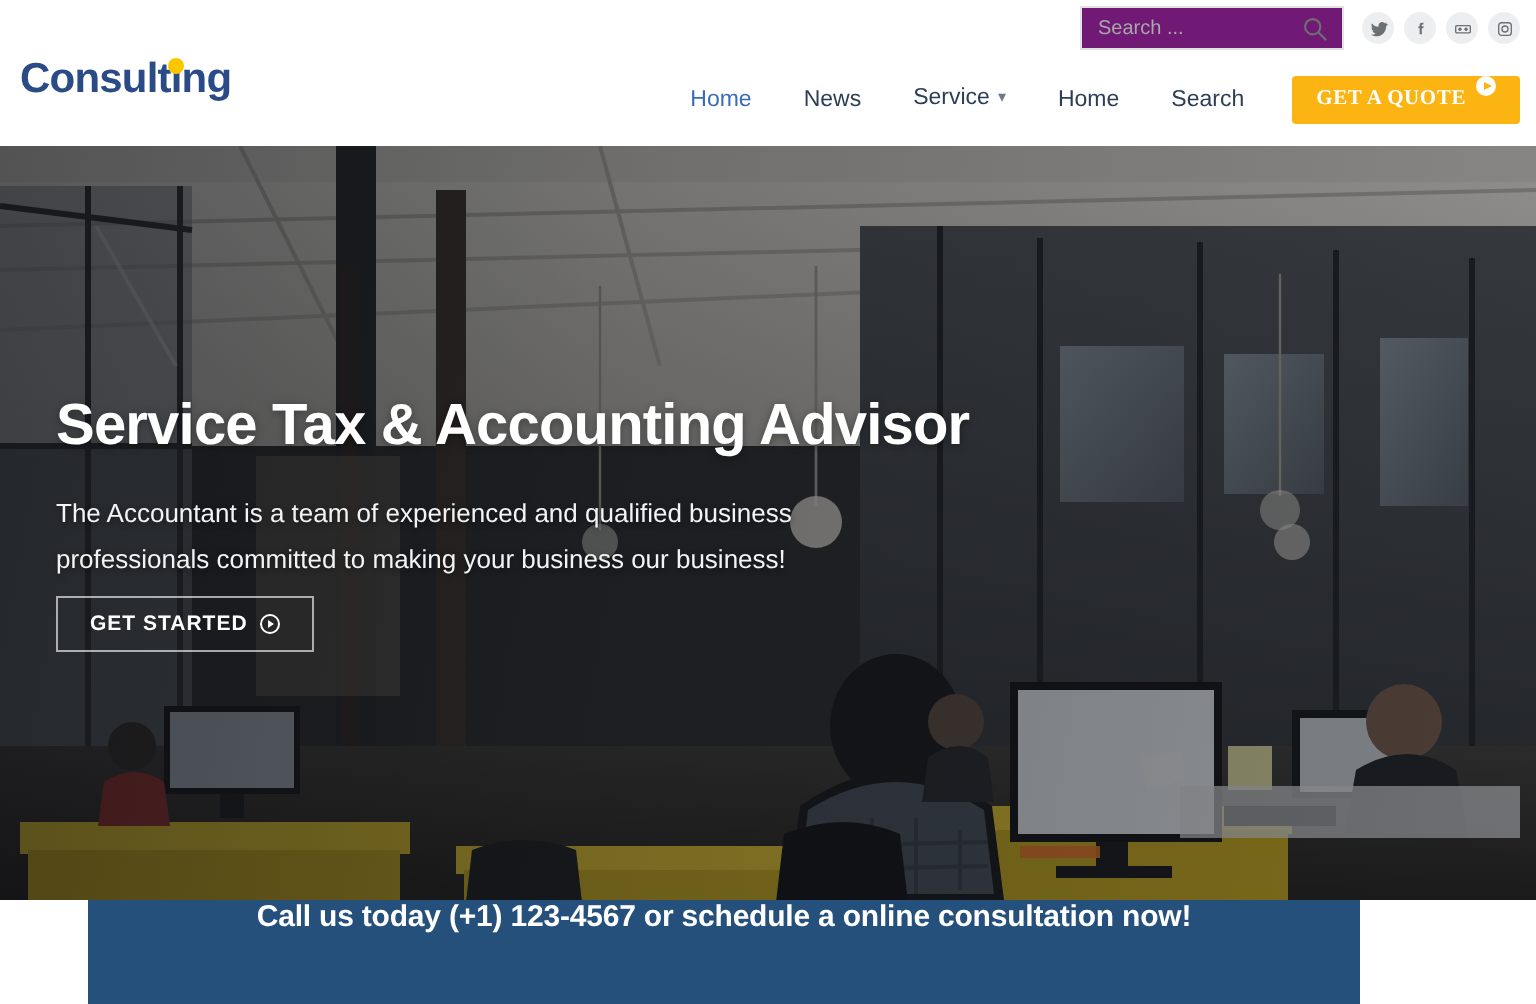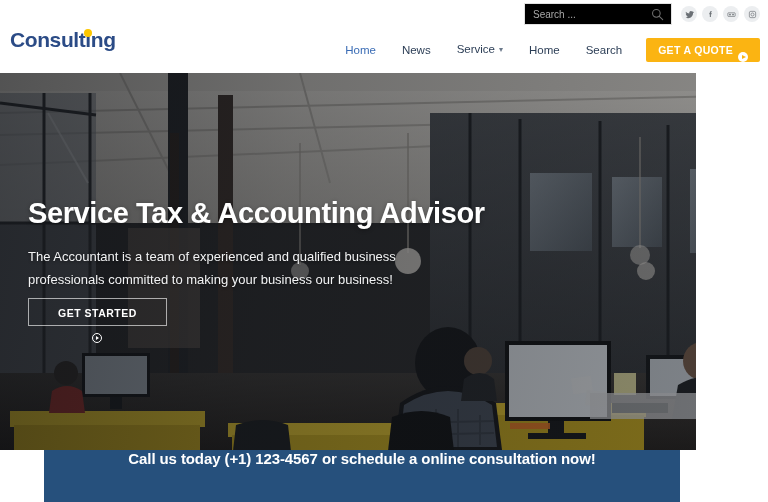--- a/index.html
+++ b/index.html
@@ -13,22 +13,22 @@
   .header {
     position:relative; width:768px; height:73px; background:#ffffff;
   }
 
   .top-row {
     position:absolute; top:3px; right:8px;
     display:flex; align-items:center; gap:9px;
   }
   .search-box {
     position:relative;
-    width:148px; height:22px;
-    border:1px solid #e2e2e2; background:#000000;
+    width:132px; height:22px;
+    border:1px solid #e2e2e2; background:#701a75;
     display:flex; align-items:center;
   }
   .search-input {
     border:none; outline:none; background:transparent;
     font-family:"Liberation Sans", sans-serif;
     font-size:10px; color:#8d8d8d;
     padding-left:8px; width:118px; height:20px;
   }
   .search-input::placeholder { color:#a8a8a8; }
   .search-icon {
@@ -73,39 +73,39 @@
   .nav a.has-caret::after {
     content:"\25BE"; font-size:8px; margin-left:4px;
     color:#6c7a8c; position:relative; top:-1px;
   }
   .quote-btn {
     margin-left:9px;
     background:#fbb412; color:#ffffff;
     font-size:10.5px; font-weight:bold; letter-spacing:0.3px;
     padding:0 12px; height:24px; line-height:24px;
     border:none; border-radius:2px; cursor:pointer;
-    display:flex; align-items:flex-end; gap:5px;
-    font-family:Liberation Sans, sans-serif;
+    display:flex; align-items:flex-start; gap:5px;
+    font-family:Liberation Serif, serif;
   }
   .circle-arrow {
     width:10px; height:10px; border-radius:50%;
     background:#fff; display:inline-flex; align-items:center;
     justify-content:center; flex:none;
   }
   .circle-arrow::after {
     content:""; width:0; height:0;
     border-left:4px solid #fbb412;
     border-top:2.6px solid transparent;
     border-bottom:2.6px solid transparent;
     margin-left:1.4px;
   }
 
   
   .hero {
-    position:relative; width:696px; height:377px;
+    position:relative; width:768px; height:377px;
     overflow:hidden; background:#2a2b2d;
   }
   .hero-photo { position:absolute; inset:0; }
   .hero-photo svg { display:block; width:768px; height:377px; }
   .hero-overlay {
     position:absolute; inset:0;
     background:linear-gradient(100deg, rgba(10,12,16,0.62) 0%, rgba(14,16,20,0.48) 40%, rgba(16,18,22,0.34) 100%);
   }
   .hero-content {
     position:absolute; left:28px; top:0; width:560px; height:100%;
@@ -120,24 +120,23 @@
   .hero-sub {
     font-size:13px; color:#f2f3f4; line-height:1.75;
     max-width:400px; margin-bottom:6px;
     text-shadow:0 1px 3px rgba(0,0,0,0.45);
   }
   .hero-btn {
     align-self:flex-start;
     border:1px solid rgba(255,255,255,0.62);
     background:transparent; color:#ffffff;
     font-size:10.5px; font-weight:bold; letter-spacing:0.5px;
-    padding:0 29px; height:28px; line-height:28px;
+    padding:0 16px; height:28px; line-height:28px;
     cursor:pointer; display:flex; align-items:center; gap:6px;
     font-family:"Liberation Sans", sans-serif;
-    flex-direction:column;
   }
   .circle-arrow-w {
     width:10px; height:10px; border-radius:50%;
     border:1.4px solid #fff; display:inline-flex;
     align-items:center; justify-content:center; flex:none;
   }
   .circle-arrow-w::after {
     content:""; width:0; height:0;
     border-left:3.4px solid #fff;
     border-top:2.2px solid transparent;

